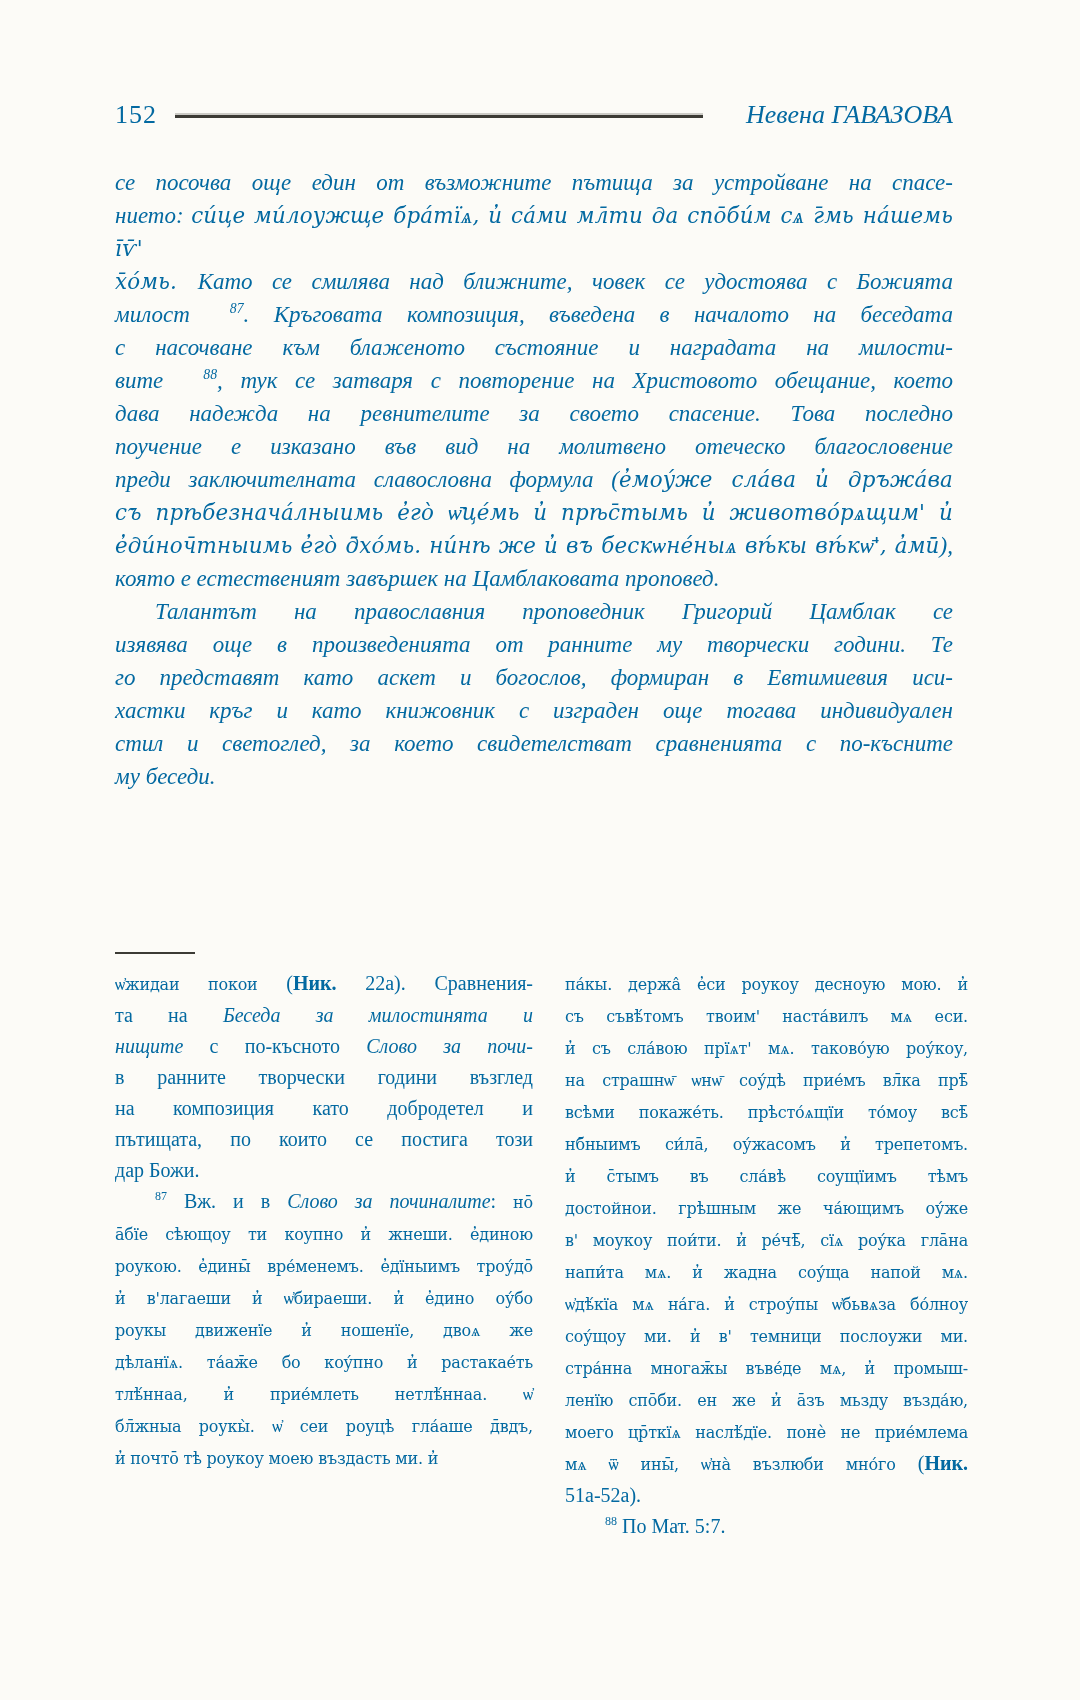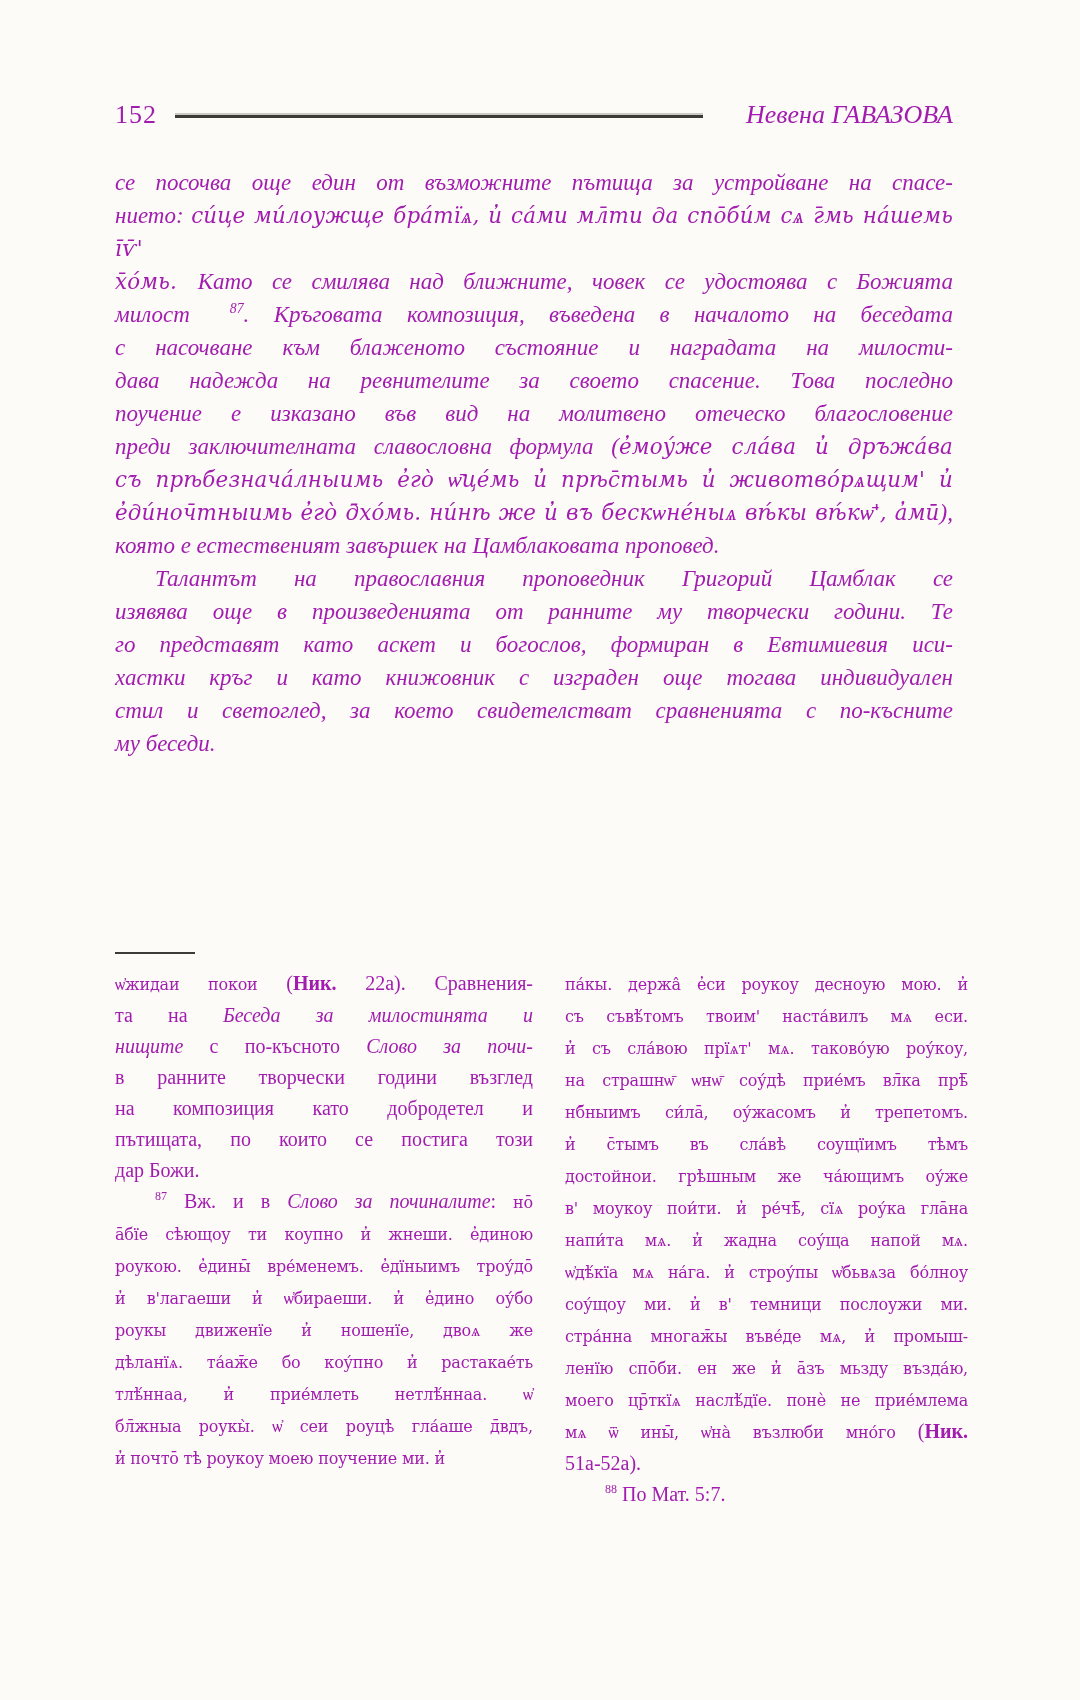--- a/index.html
+++ b/index.html
@@ -1,21 +1,21 @@
 <!DOCTYPE html>
 <html lang="bg"><head>
 <meta charset="utf-8">
 <title>152 — Невена ГАВАЗОВА</title>
 <style>
   * { margin:0; padding:0; box-sizing:border-box; }
   html,body { background:#e9e8e3; }
   body { width:1080px; height:1700px; font-family:"Liberation Serif", serif; }
   .page {
     position:relative; width:1080px; height:1700px;
-    background:#fcfbf7; color:#a21caf; overflow:hidden;
+    background:#fcfbf7; color:#0369a1; overflow:hidden;
   }
   
   .hdr {
     position:absolute; left:115px; top:100px; width:838px;
     display:flex; align-items:center;
   }
   .pagenum { font-size:26px; letter-spacing:1px; line-height:30px; }
   .hrule {
     width:528px; height:3px; background:#3c3b35; margin-left:18px; margin-top:3px;
     box-shadow:0 -2px 0 rgba(60,59,53,.25);
@@ -62,20 +62,21 @@
     <span class="hrule"></span>
     <span class="author">Невена ГАВАЗОВА</span>
   </div>
 
   <div class="bodytext">
       <div class="line"><span>се посочва още един от възможните пътища за устройване на спасе-</span></div>
       <div class="line"><span>нието: </span><span class="slav">си́це ми́лоужще бра́тїѧ, и̓ са́ми мл̄ти да спо̄би́м сѧ г̄мь на́шемь і̄ѵ̄'</span></div>
       <div class="line"><span class="slav">х̄о́мь. </span><span>Като се смилява над ближните, човек се удостоява с Божията</span></div>
       <div class="line"><span>милост</span><span class="sup">87</span><span>. Кръговата композиция, въведена в началото на беседата</span></div>
       <div class="line"><span>с насочване към блаженото състояние и наградата на милости-</span></div>
+      <div class="line"><span>вите</span><span class="sup">88</span><span>, тук се затваря с повторение на Христовото обещание, което</span></div>
       <div class="line"><span>дава надежда на ревнителите за своето спасение. Това последно</span></div>
       <div class="line"><span>поучение е изказано във вид на молитвено отеческо благословение</span></div>
       <div class="line"><span>преди заключителната славословна формула (</span><span class="slav">е̓моу́же сла́ва и̓ дръжа́ва</span></div>
       <div class="line"><span class="slav">съ прѣбезнача́лныимь е̓го̀ ѡ̄це́мь и̓ прѣс̄тымь и̓ животво́рѧщим' и̓</span></div>
       <div class="line"><span class="slav">е̓ди́ноч̄тныимь е̓го̀ д̄хо́мь. ни́нѣ же и̓ въ бескѡне́ныѧ вѣ́кы вѣ́кѡ̄', а̓мӣ</span><span>),</span></div>
       <div class="line noj"><span>която е естественият завършек на Цамблаковата проповед.</span></div>
       <div class="line indent"><span>Талантът на православния проповедник Григорий Цамблак се</span></div>
       <div class="line"><span>изявява още в произведенията от ранните му творчески години. Те</span></div>
       <div class="line"><span>го представят като аскет и богослов, формиран в Евтимиевия иси-</span></div>
       <div class="line"><span>хастки кръг и като книжовник с изграден още тогава индивидуален</span></div>
@@ -95,28 +96,29 @@
           <div class="line"><span>пътищата, по които се постига този</span></div>
           <div class="line noj"><span>дар Божи.</span></div>
           <div class="line"><span class="sup">87</span><span> Вж. и в </span><span class="ital">Слово за починалите</span><span>: </span><span class="slav">но̄</span></div>
           <div class="line"><span class="slav">а̄бїе сѣющоу ти коупно и̓ жнеши. е̓диною</span></div>
           <div class="line"><span class="slav">роукою. е̓дины̄ вре́менемъ. е̓дїныимъ троу́до̄</span></div>
           <div class="line"><span class="slav">и̓ в'лагаеши и̓ ѡ̓бираеши. и̓ е̓дино оу́бо</span></div>
           <div class="line"><span class="slav">роукы движенїе и̓ ношенїе, двоѧ же</span></div>
           <div class="line"><span class="slav">дѣланїѧ. та́аж̄е бо коу́пно и̓ растакае́ть</span></div>
           <div class="line"><span class="slav">тлѣ́ннаа, и̓ прие́млеть нетлѣ́ннаа. ѡ̓</span></div>
           <div class="line"><span class="slav">бл̄жныа роукы̀. ѡ̓ сеи роуцѣ гла́аше д̄вдъ,</span></div>
-          <div class="line noj"><span class="slav">и̓ почто̄ тѣ роукоу моею поучение ми. и̓</span></div>
+          <div class="line noj"><span class="slav">и̓ почто̄ тѣ роукоу моею въздасть ми. и̓</span></div>
         </div>
     </div>
     <div class="fn-col fn-col-right">
         <div class="line"><span class="slav">па́кы. держа̂ е̓си роукоу десноую мою. и̓</span></div>
         <div class="line"><span class="slav">съ съвѣ́томъ твоим' наста́вилъ мѧ еси.</span></div>
         <div class="line"><span class="slav">и̓ съ сла́вою прїѧт' мѧ. таково́ую роу́коу,</span></div>
         <div class="line"><span class="slav">на страшнѡ̄ ѡнѡ̄ соу́дѣ прие́мъ вл̄ка прѣ̄</span></div>
+        <div class="line"><span class="slav">всѣми покаже́ть. прѣсто́ѧщїи то́моу всѣ̄</span></div>
         <div class="line"><span class="slav">нб̄ныимъ си́ла̄, оу́жасомъ и̓ трепетомъ.</span></div>
         <div class="line"><span class="slav">и̓ с̄тымъ въ сла́вѣ соущїимъ тѣмъ</span></div>
         <div class="line"><span class="slav">достойнои. грѣшным же ча́ющимъ оу́же</span></div>
         <div class="line"><span class="slav">в' моукоу пои́ти. и̓ ре́чѣ̄, сїѧ роу́ка гла̄на</span></div>
         <div class="line"><span class="slav">напи́та мѧ. и̓ жадна соу́ща напой мѧ.</span></div>
         <div class="line"><span class="slav">ѡ̓дѣ́кїа мѧ на́га. и̓ строу́пы ѡ̓бьвѧза бо́лноу</span></div>
         <div class="line"><span class="slav">соу́щоу ми. и̓ в' темници послоужи ми.</span></div>
         <div class="line"><span class="slav">стра́нна многаж̄ы въве́де мѧ, и̓ промыш-</span></div>
         <div class="line"><span class="slav">ленїю спо̄би. ен же и̓ а̄зъ мьзду възда́ю,</span></div>
         <div class="line"><span class="slav">моего цр̄ткїѧ наслѣ́дїе. понѐ не прие́млема</span></div>

